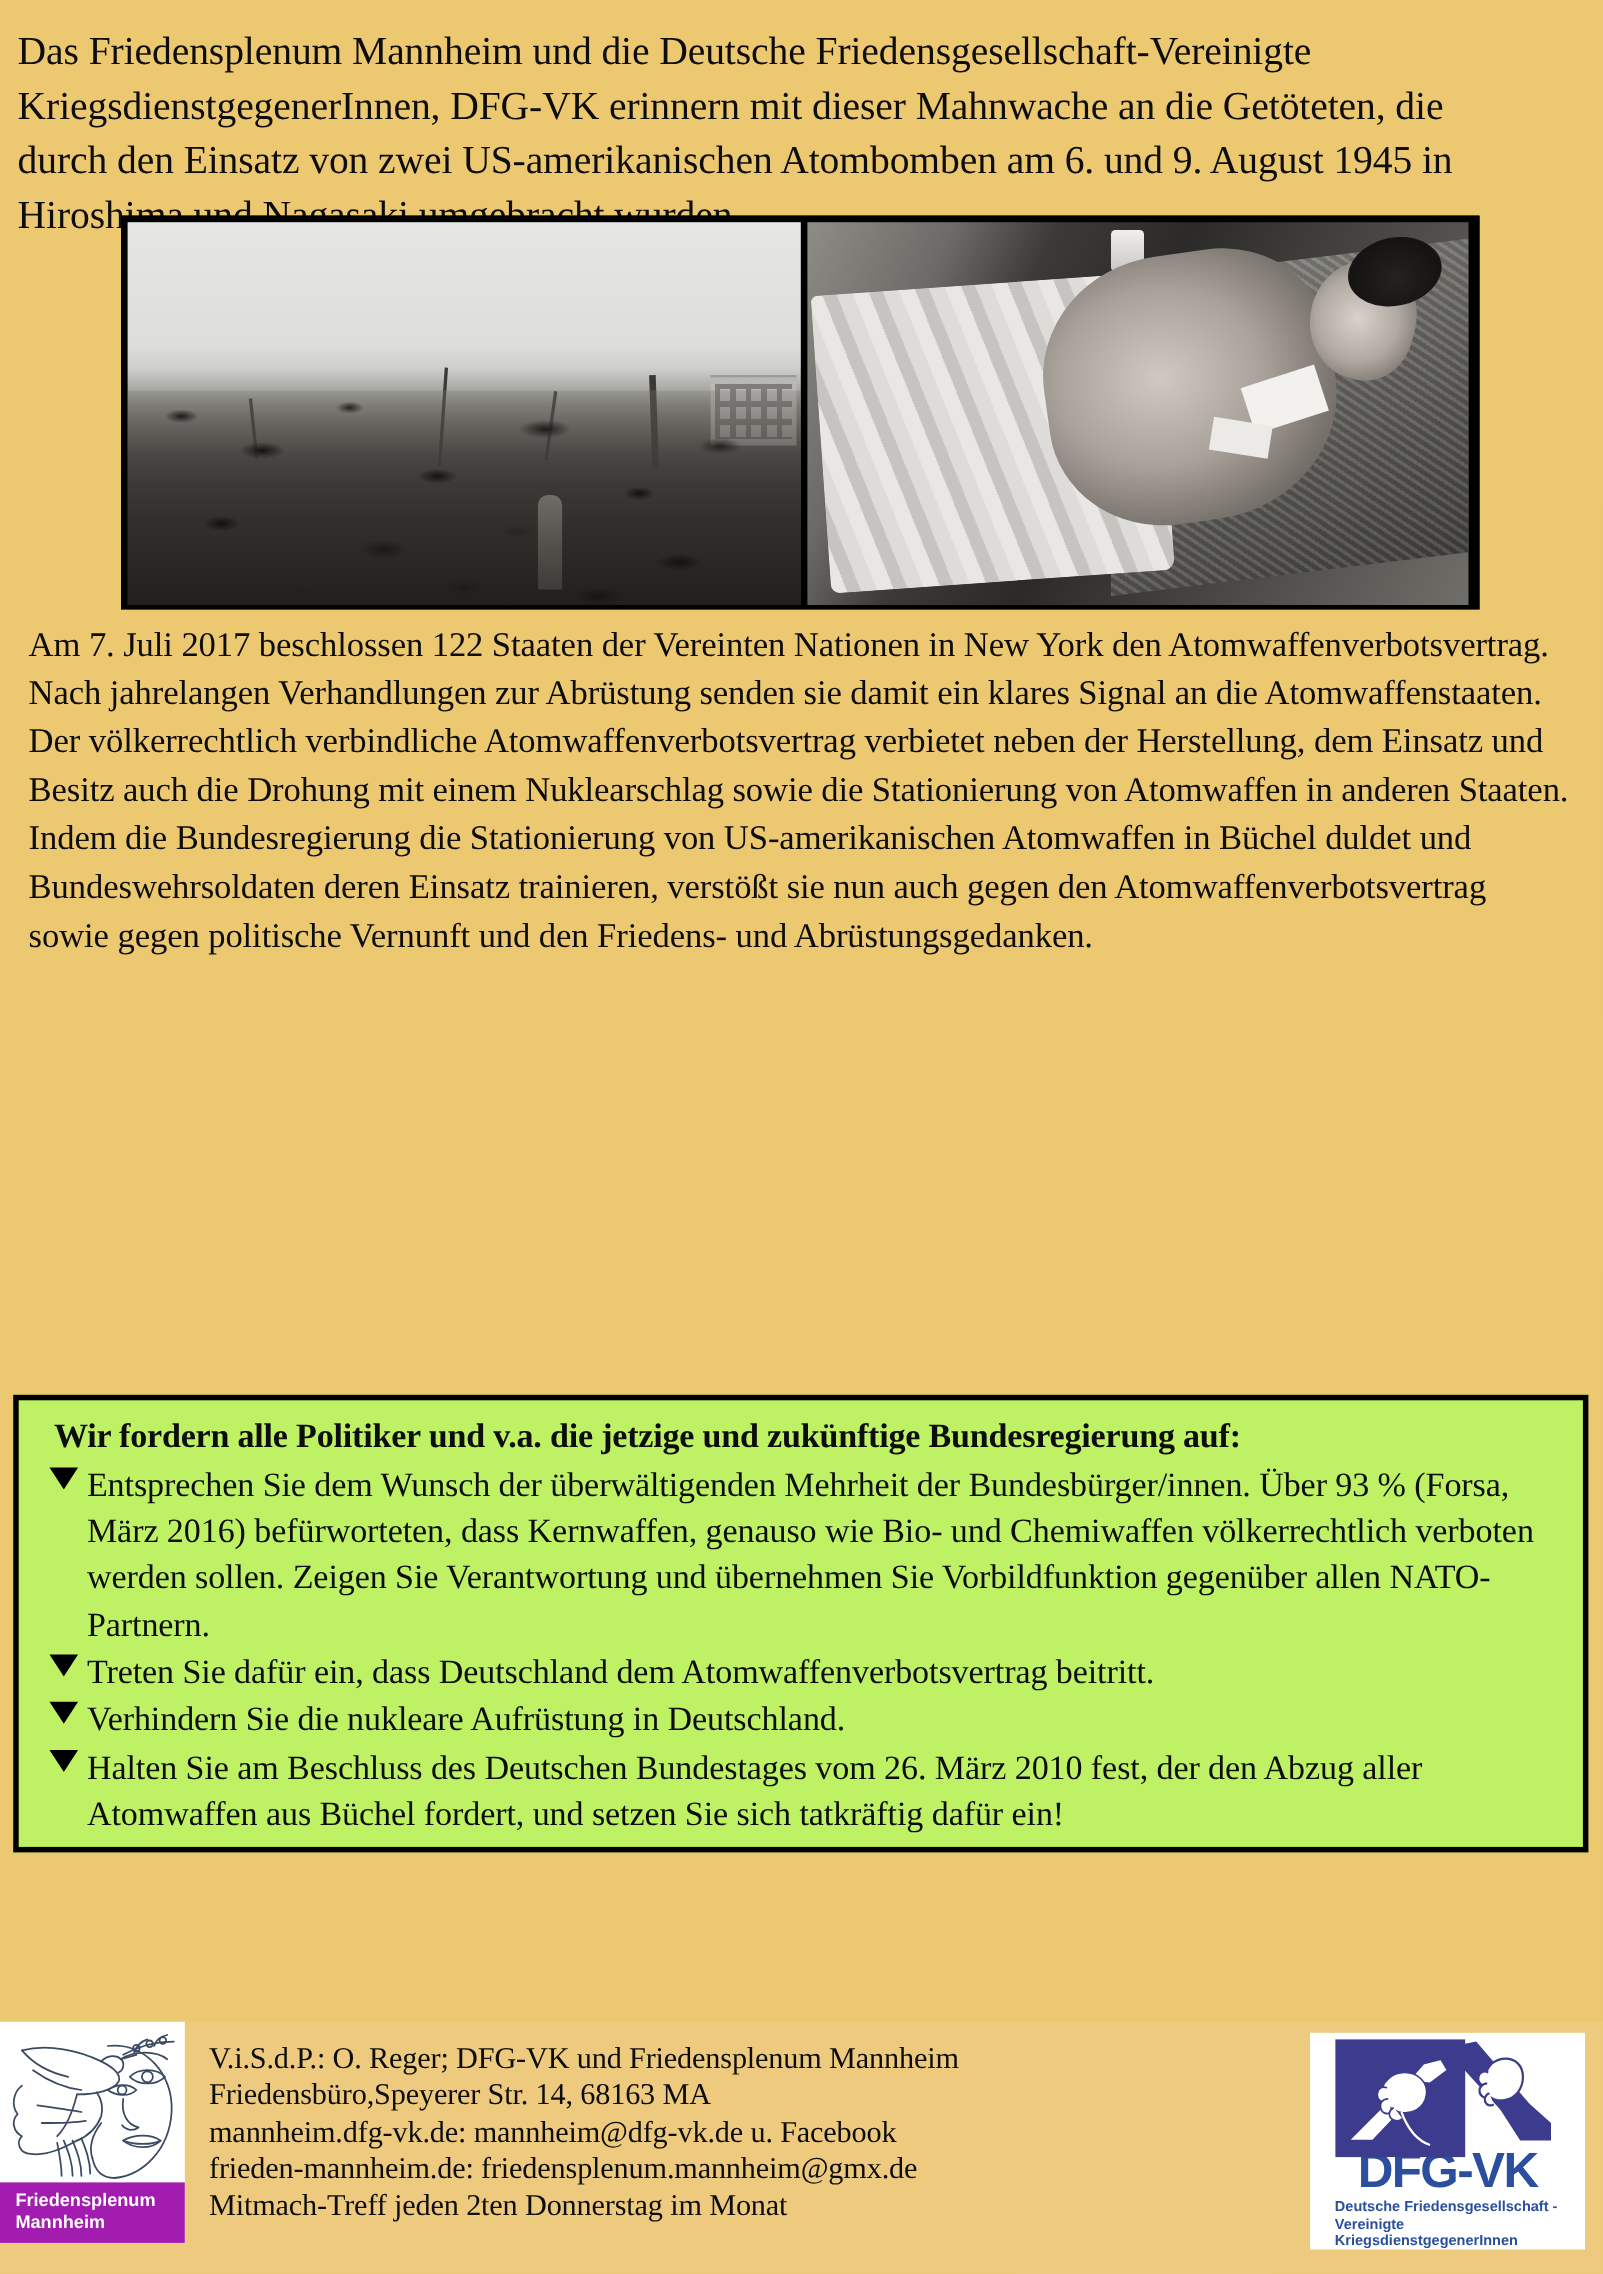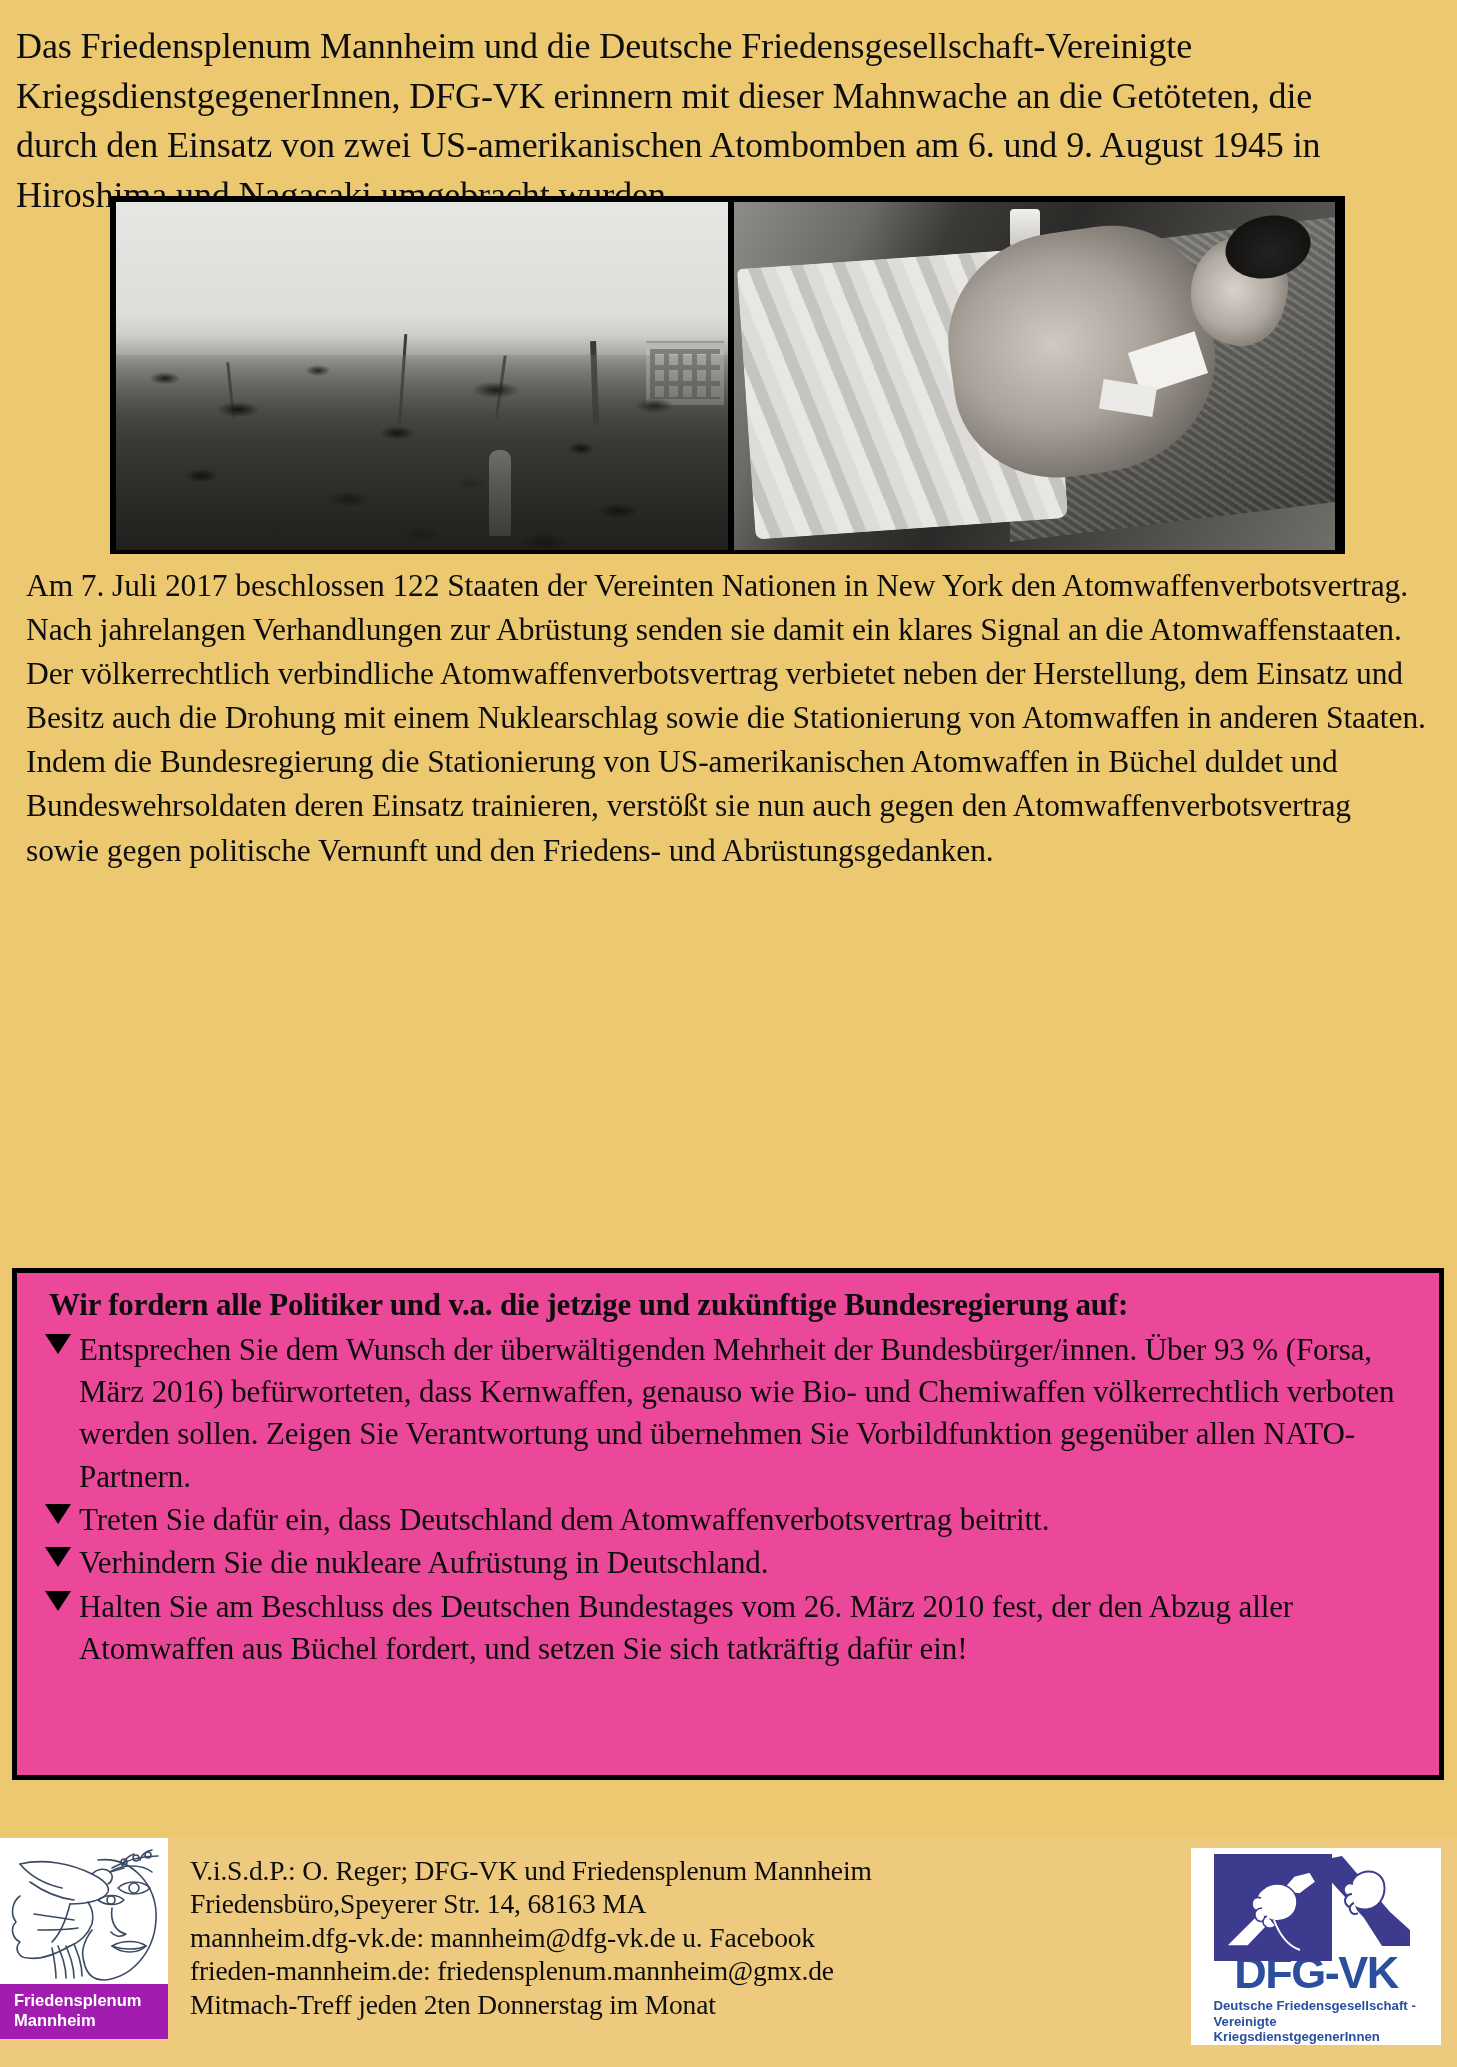--- a/index.html
+++ b/index.html
@@ -216,22 +216,22 @@
   }
   .body-text p { margin: 0; }
   .body-text p + p { margin-top: 0px; }
 
   
   .demand-box {
     position: absolute;
     left: 12px;
     top: 1268px;
     width: 1432px;
-    height: 512px;
-    background: #ec4899;
+    height: 416px;
+    background: #bef264;
     border: 5px solid #000000;
     box-sizing: border-box;
     padding: 14px 18px 10px 18px;
   }
   .demand-title {
     font-size: 31px;
     font-weight: bold;
     line-height: 1.15;
     letter-spacing: -0.2px;
     margin: 0 0 6px 14px;

